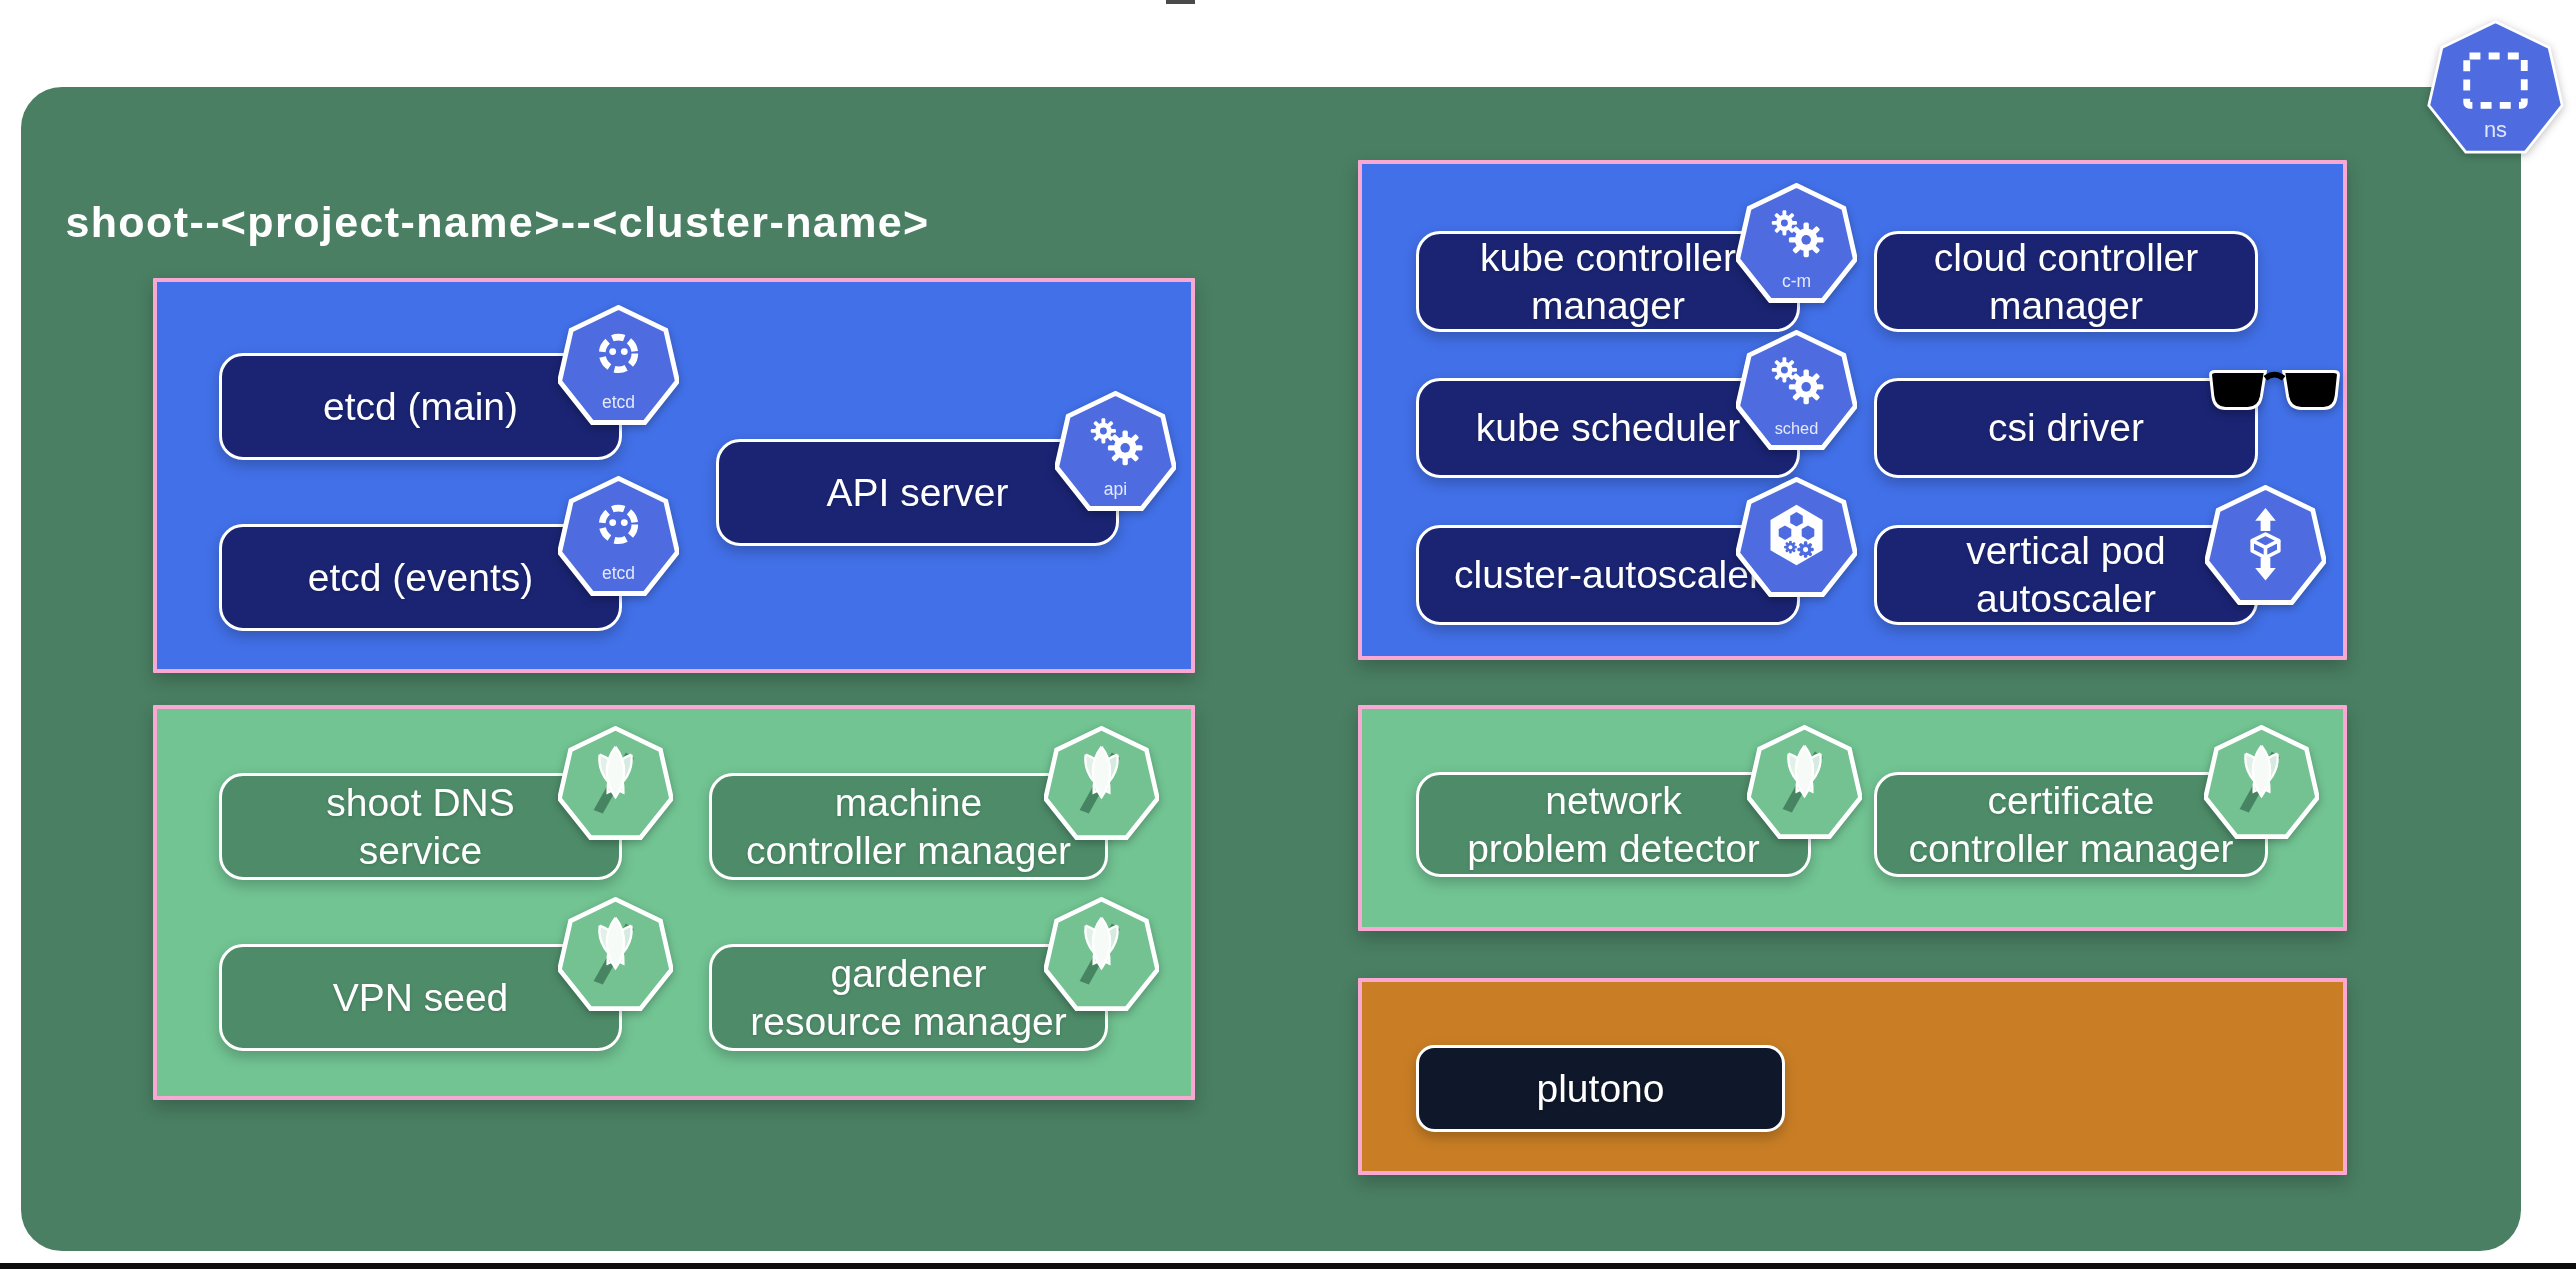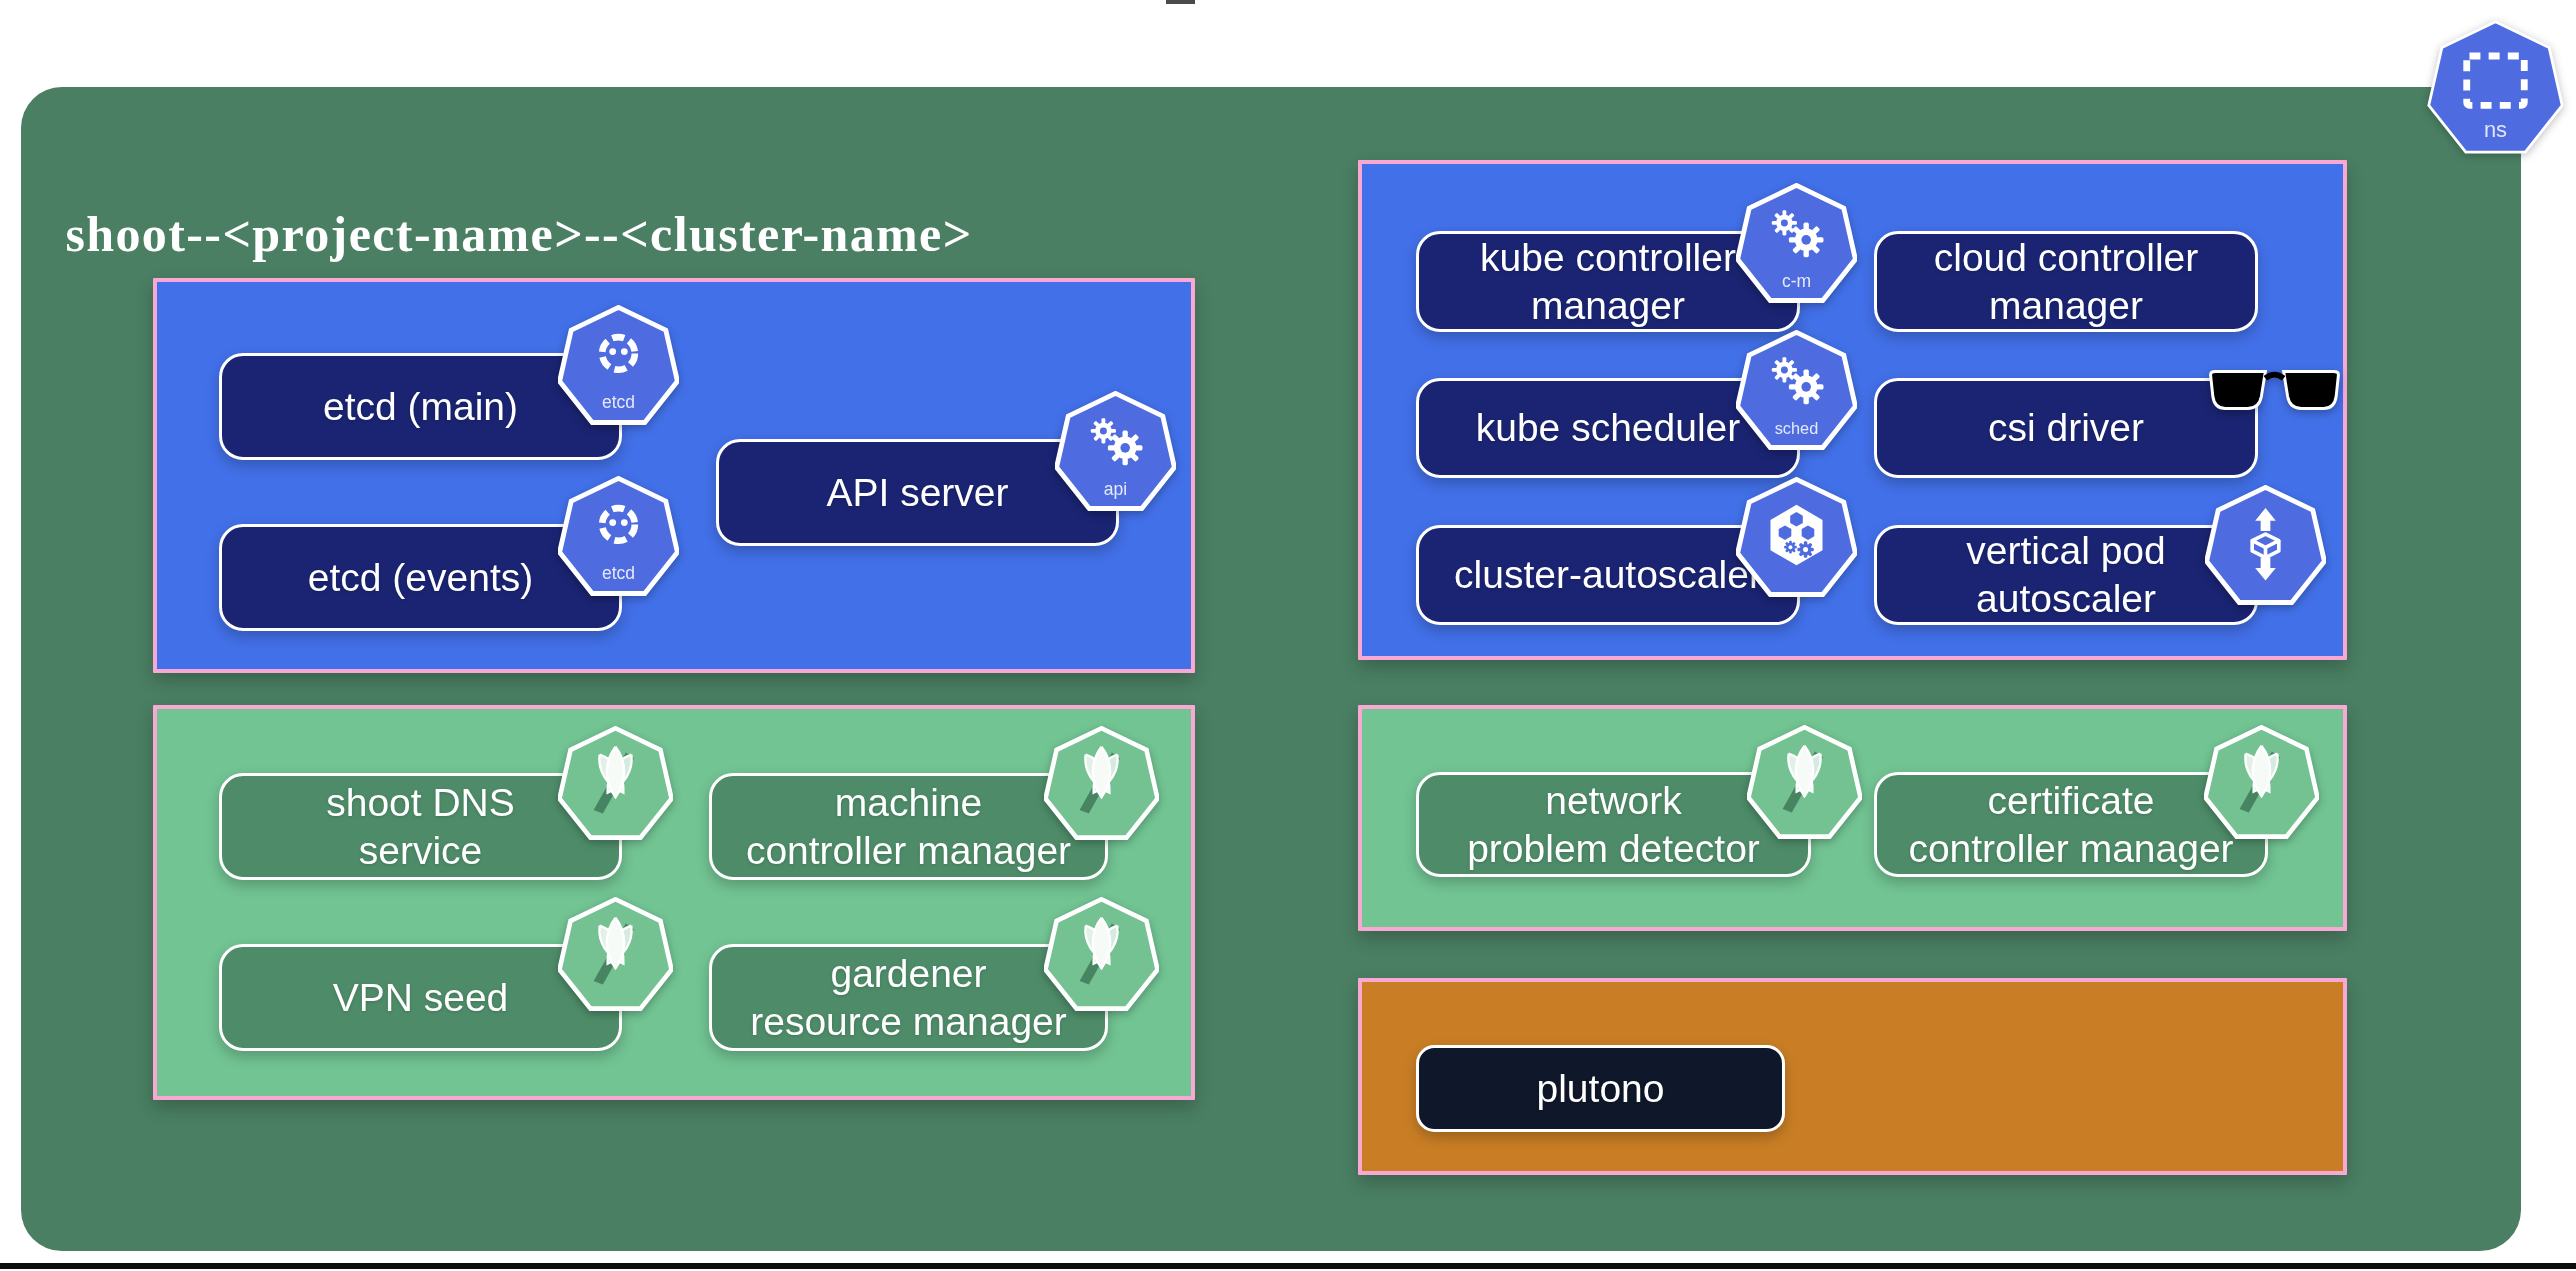--- a/index.html
+++ b/index.html
@@ -6,23 +6,23 @@
   html,body { background:#fff; }
   body { font-family:"Liberation Sans", sans-serif; }
   .page { position:relative; width:2576px; height:1272px; background:#ffffff; overflow:hidden; }
 
   .top-sliver { position:absolute; left:1166px; top:0; width:28.5px; height:4.3px; background:#4a4a4a; }
   .bottom-line { position:absolute; left:0; top:1263px; width:2576px; height:6.4px; background:#0d0d0d; }
 
   .cluster { position:absolute; left:21.4px; top:87px; width:2500px; height:1164px;
              background:#4a7f63; border-radius:41px; }
 
-  .cluster-title { position:absolute; left:44px; top:118px;
-                   font-family:Liberation Serif, serif;
-                   font-weight:bold; font-size:50px; color:#ffffff; letter-spacing:1.4px;
+  .cluster-title { position:absolute; left:44px; top:111px;
+                   font-family:Liberation Sans, sans-serif;
+                   font-weight:bold; font-size:43px; color:#ffffff; letter-spacing:1.4px;
                    white-space:nowrap; }
 
   .panel { position:absolute; border:4px solid #f9a8d4; border-radius:1px;
            box-shadow:0 7.1px 17px rgba(0,0,0,.22); }
   .panel.blue   { background:#4270e8; }
   .panel.green  { background:#72c493; }
   .panel.orange { background:#c97e25; }
 
   .panel-a { left:153px;  top:264px;  width:1042px; height:395px;margin-top:14px; }
   .panel-b { left:153px;  top:705px;  width:1042px; height:395px; }

